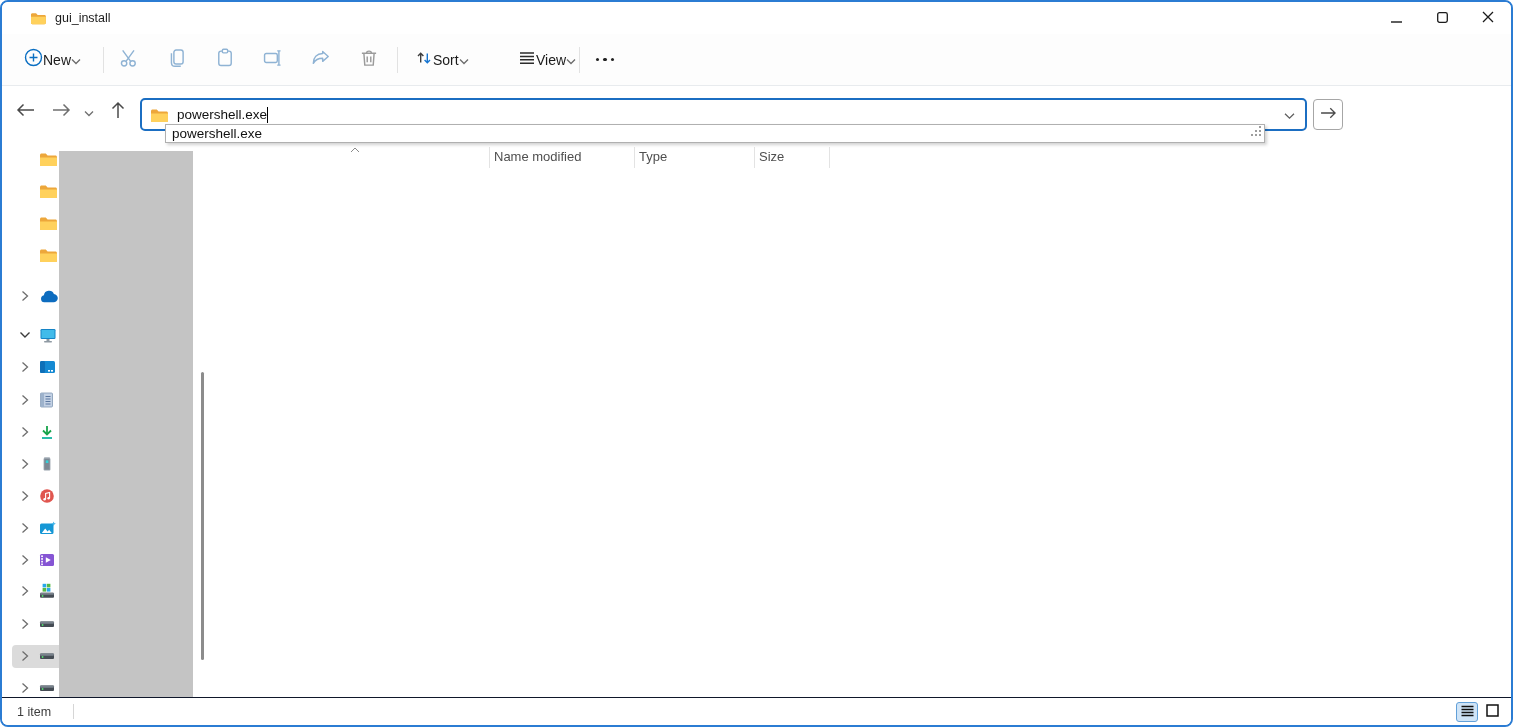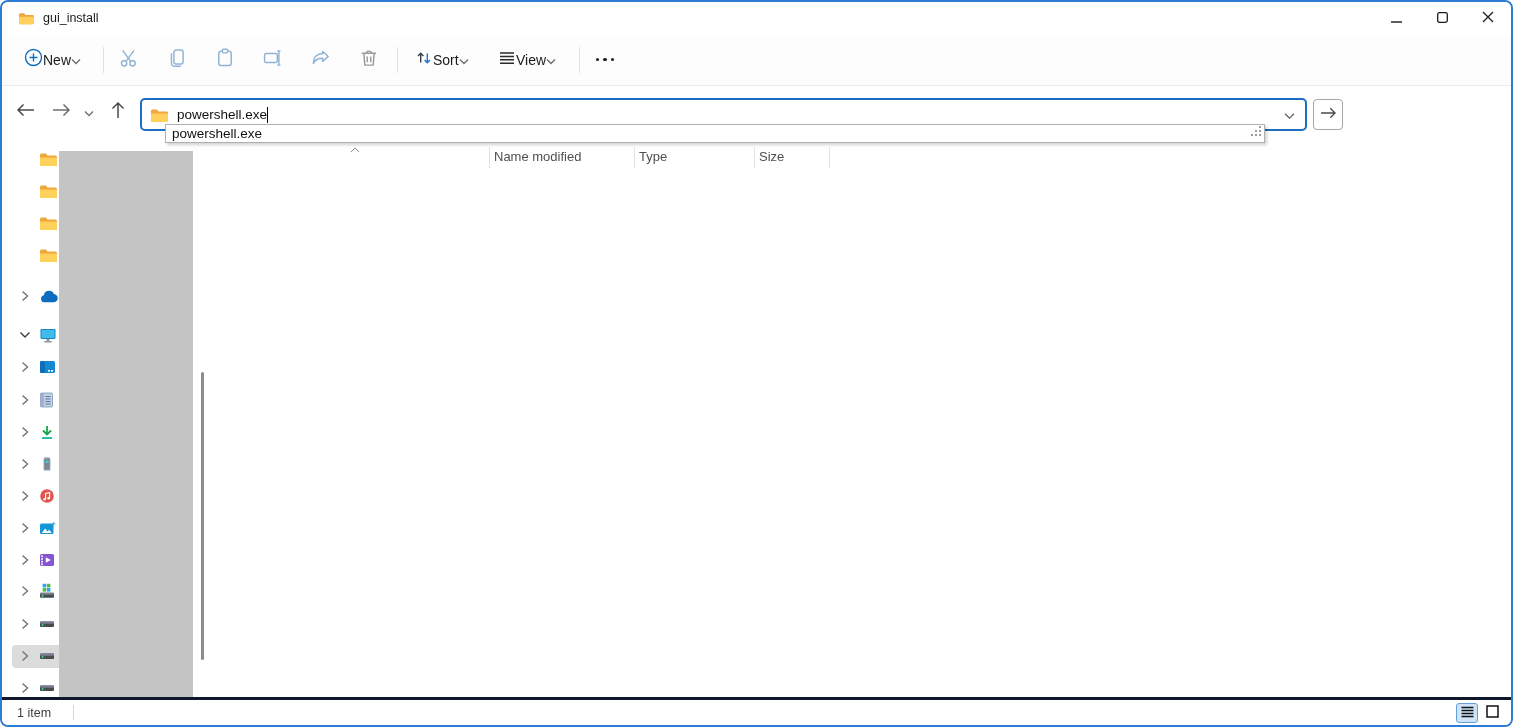--- a/index.html
+++ b/index.html
@@ -1,20 +1,20 @@
 <!DOCTYPE html>
 <html><head>
 <meta charset="utf-8">
 <style>
   * { margin:0; padding:0; box-sizing:border-box; }
   html,body { width:1513px; height:727px; background:#fff; font-family:"Liberation Sans", sans-serif; }
   .window { position:relative; width:1513px; height:727px; background:#fff; border:2px solid #2b7cd3; border-radius:8px; overflow:hidden; }
 
   
-  .titlebar { position:absolute; top:0; left:0; right:0; height:32px; display:flex; align-items:center; padding-left:16px; background:#fff; }
+  .titlebar { position:absolute; top:0; left:0; right:0; height:32px; display:flex; align-items:center; padding-left:28px; background:#fff; }
   .tb-title { font-size:12.5px; color:#1b1b1b; margin-left:9px; }
   .win-controls { position:absolute; right:0; top:0; height:32px; display:flex; }
   .wc { width:46px; height:32px; display:flex; align-items:center; justify-content:center; }
 
   
   .toolbar { position:absolute; top:32px; left:0; right:0; height:52px; background:#fdfdfd; border-bottom:1px solid #e8ebee; }
   .tlitem { position:absolute; top:50%; transform:translateY(-50%); display:flex; align-items:center; }
   .tbtn { height:36px; padding:0 8px; border-radius:4px; display:flex; align-items:center; gap:0; cursor:default; }
   .tbtn-label { font-size:14px; color:#1b1b1b; }
   .icon-btn { width:36px; height:36px; border-radius:4px; display:flex; align-items:center; justify-content:center; }
@@ -55,21 +55,21 @@
   
   .main { position:absolute; left:220px; top:0; right:0; height:559px; }
   .hdr-cell { position:absolute; top:2px; height:26px; line-height:26px; font-size:13px; color:#4f4f4f; padding-left:5px; cursor:default; }
   .hsep { position:absolute; top:5px; height:21px; width:1px; background:#e3e3e3; }
   .sort-ind { position:absolute; left:128px; top:-3px; }
   .frow { position:absolute; top:32px; left:0; width:610px; height:25px; }
   .fcell { position:absolute; font-size:13px; color:#1b1b1b; line-height:25px; }
   .fmuted { color:#3a3a3a; }
 
   
-  .statusbar { position:absolute; left:0; right:0; bottom:0; height:28px; border-top:3px solid #0f172a; background:#fff; display:flex; align-items:center; }
+  .statusbar { position:absolute; left:0; right:0; bottom:0; height:28px; border-top:1px solid #0f172a; background:#fff; display:flex; align-items:center; }
   .sb-text { font-size:12.5px; color:#3c3c3c; margin-left:15px; }
   .sb-sep { width:1px; height:15px; background:#d6d6d6; margin-left:22px; }
   .sb-views { position:absolute; right:8px; display:flex; gap:3px; align-items:center; }
   .viewbtn { width:22px; height:20px; display:flex; align-items:center; justify-content:center; border-radius:3px; border:1px solid transparent; }
   .viewbtn.active { background:#cfe4f7; border-color:#62a0d8; }
 </style>
 </head>
 <body>
 
 <div class="window">
@@ -158,21 +158,21 @@
         <span><svg width="18" height="18" viewBox="0 0 18 18" fill="none">
               <path d="M5.7 13.5 V4.5 M3 7 L5.7 4.2 8.4 7" stroke="#3d3d3d" stroke-width="1.4"></path>
               <path d="M12.3 4.5 v9 M9.6 11 l2.7 2.8 2.7-2.8" stroke="#1675d1" stroke-width="1.4"></path>
             </svg></span>
         <span class="tbtn-label">Sort</span>
         <span><svg width="10" height="7" viewBox="0 0 10 7">
               <path d="M1 1.5 L5 5.5 9 1.5" fill="none" stroke="#6b6b6b" stroke-width="1.3"></path>
             </svg></span>
       </div>
     </div>
-    <div class="tlitem" style="left:488px;align-items:center;">
+    <div class="tlitem" style="left:508px;align-items:center;">
       <div class="tbtn">
         <span><svg width="18" height="18" viewBox="0 0 18 18">
               <path d="M2 4 h14 M2 7.4 h14 M2 10.8 h14 M2 14.2 h14" stroke="#2b2b2b" stroke-width="1.5"></path>
             </svg></span>
         <span class="tbtn-label">View</span>
         <span><svg width="10" height="7" viewBox="0 0 10 7">
               <path d="M1 1.5 L5 5.5 9 1.5" fill="none" stroke="#6b6b6b" stroke-width="1.3"></path>
             </svg></span>
       </div>
     </div>

